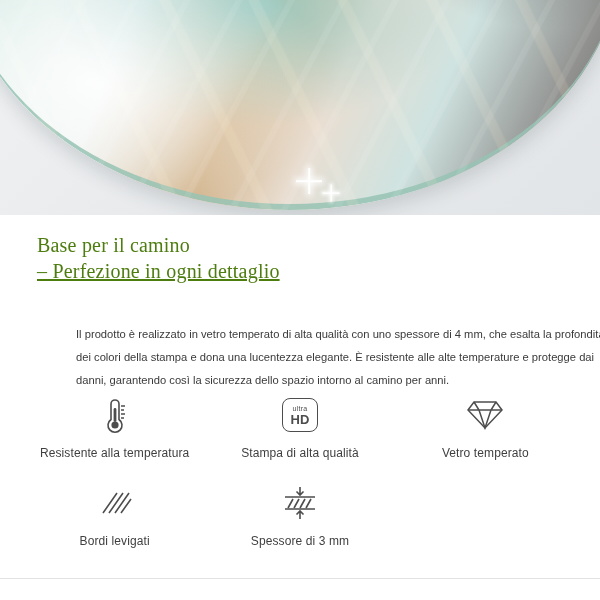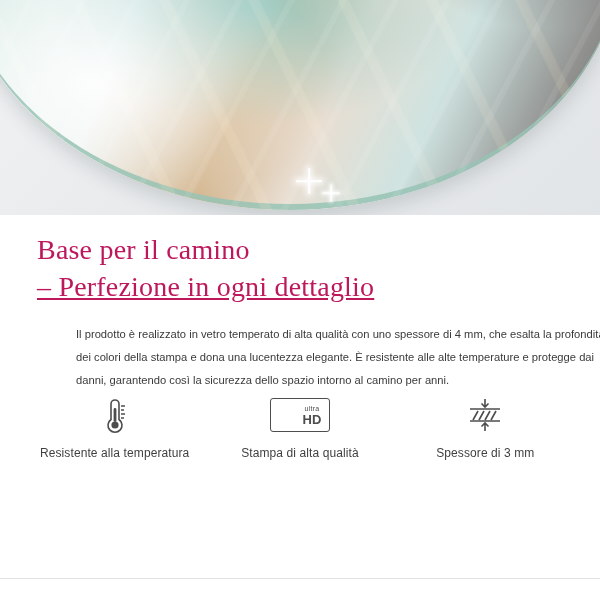--- a/index.html
+++ b/index.html
@@ -92,23 +92,23 @@
   .sparkle.s1 { left: 296px; top: 168px; }
   .sparkle.s2 { left: 318px; top: 180px; transform: scale(0.65); }
 
   
   .headline {
     position: absolute;
     left: 37px;
     top: 232px;
     width: 530px;
     font-family: "Liberation Serif", serif;
-    font-size: 28px;
+    font-size: 20px;
     line-height: 1.32;
-    color: #be185d;
+    color: #4d7c0f;
     letter-spacing: 0.2px;
   }
   .headline .l2 { display: block; text-decoration: underline; }
 
   
   .para {
     position: absolute;
     left: 38px;
     top: 312px;
     width: 536px;
@@ -148,27 +148,26 @@
     margin-top: 8px;
     font-size: 12px;
     color: #3f3f3f;
     text-align: center;
     letter-spacing: 0.1px;
   }
   .ultrahd {
     width: 34px;
     height: 32px;
     border: 1.6px solid #4d4d4d;
-    border-radius: 3px;
+    border-radius: 8px;
     display: flex;
     flex-direction: column;
     align-items: center;
     justify-content: center;
     line-height: 1;
-    padding-left: 24px;
   }
   .ultrahd .u1 { font-size: 7px; letter-spacing: 0.3px; color:#4d4d4d; }
   .ultrahd .u2 { font-size: 13px; font-weight: bold; color:#4d4d4d; margin-top: 1px;}
 
   
   .bottom-rule {
     position: absolute;
     left: 0;
     top: 578px;
     width: 600px;
@@ -215,21 +214,38 @@
       <div class="ico">
         <div class="ultrahd">
           <span class="u1">ultra</span>
           <span class="u2">HD</span>
         </div>
       </div>
       <div class="cap">Stampa di alta qualità</div>
     </div>
 
 
-
+    <div class="feature">
+      <div class="ico">
+        <svg width="38" height="34" viewBox="0 0 38 34" fill="none" stroke="#4d4d4d" stroke-width="1.5">
+          <path d="M8 4h22l6 8-17 18L2 12l6-8z"></path>
+          <path d="M2 12h34M8 4l5 8-4 0M30 4l-5 8 4 0M13 12l6 18 6-18"></path>
+        </svg>
+      </div>
+      <div class="cap">Vetro temperato</div>
+    </div>
+
+    <div class="feature">
+      <div class="ico">
+        <svg width="36" height="32" viewBox="0 0 36 32" fill="none" stroke="#4d4d4d" stroke-width="1.6">
+          <path d="M6 26L20 6M12 26L26 6M18 26L32 6M24 26L34 12"></path>
+        </svg>
+      </div>
+      <div class="cap">Bordi levigati</div>
+    </div>
 
     <div class="feature">
       <div class="ico">
         <svg width="38" height="36" viewBox="0 0 38 36" fill="none" stroke="#4d4d4d" stroke-width="1.6">
           <path d="M19 2v7M15.5 6.5L19 10l3.5-3.5"></path>
           <path d="M4 12h30M4 24h30"></path>
           <path d="M7 23l5-9M13 23l5-9M19 23l5-9M25 23l5-9"></path>
           <path d="M19 34v-7M15.5 29.5L19 26l3.5 3.5"></path>
         </svg>
       </div>

